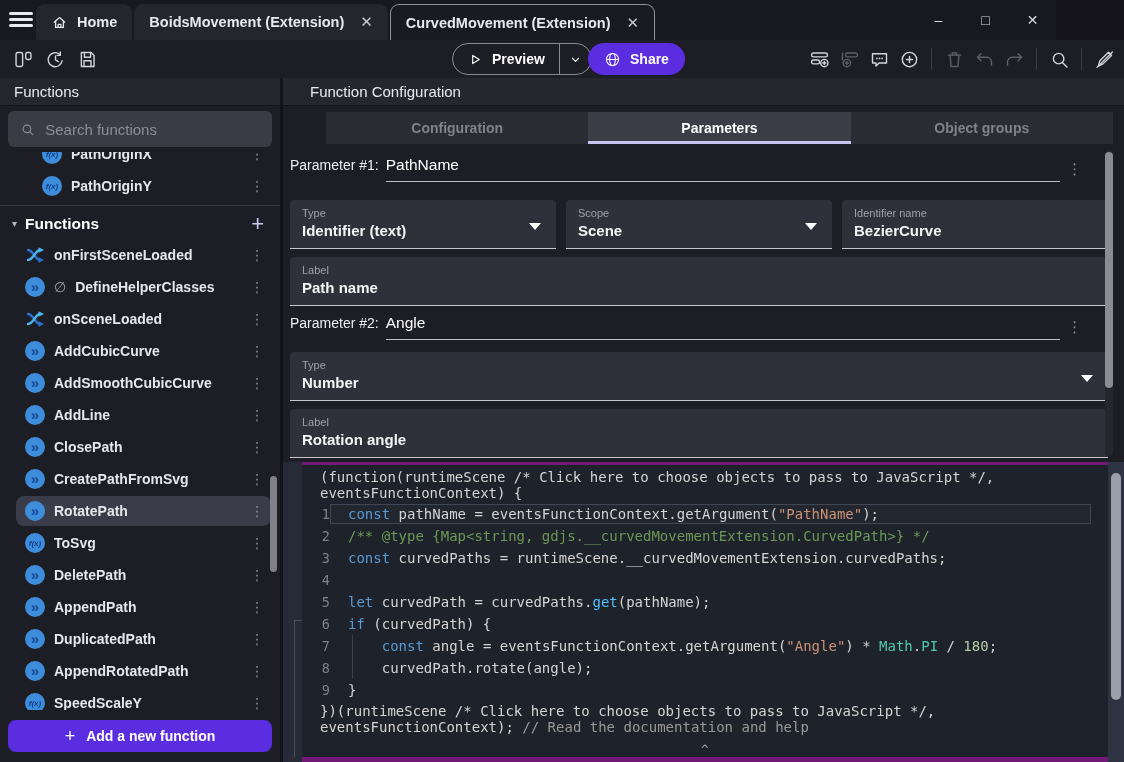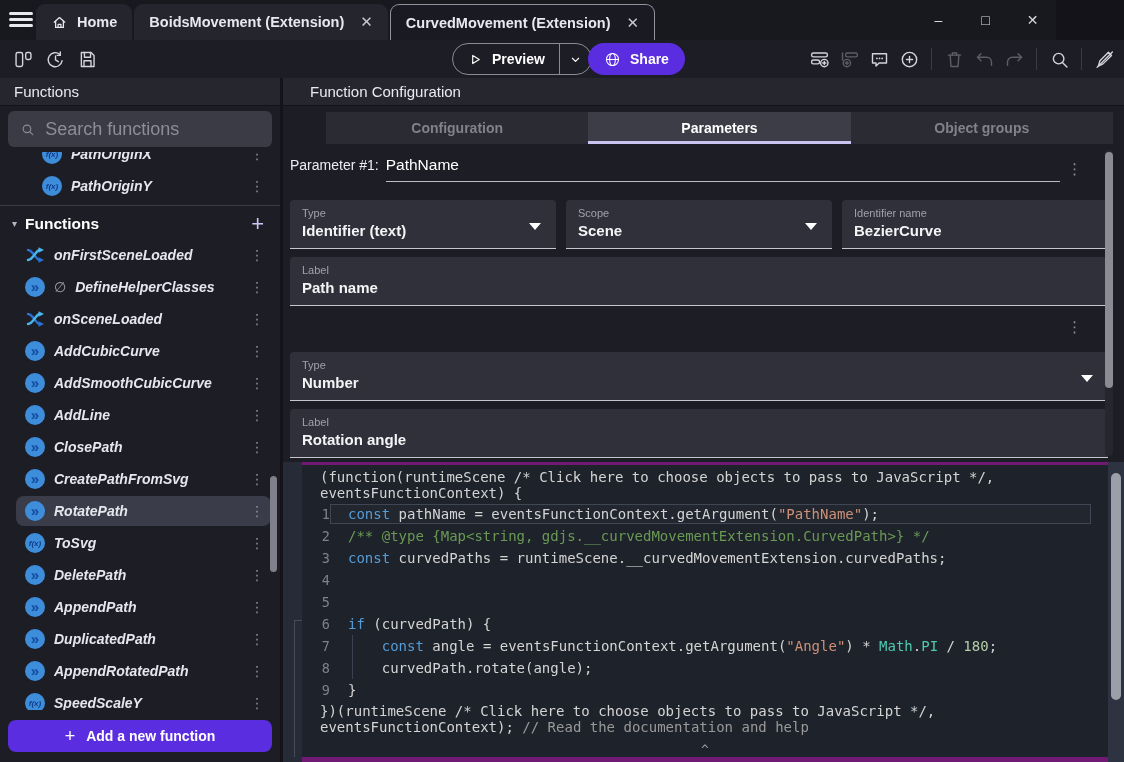--- a/index.html
+++ b/index.html
@@ -41,38 +41,38 @@
   #tb-right { position:absolute; right:9px; top:8px; display:flex; align-items:center; gap:8px; }
   .tb-sep { width:1px; height:22px; background:#3b3b45; margin:0 3px; }
 
   
   #sidebar { position:absolute; left:0; top:78px; width:280px; bottom:0; background:#1d1d25; }
   #sidebar-header { height:28px; background:#26262e; display:flex; align-items:center; padding-left:14px;
     font-size:15px; color:#e9e9ef; border-bottom:1px solid #121218; }
   #search-box { margin:5px 8px; height:36px; background:#3b3b45; border-radius:6px; display:flex;
     align-items:center; padding:0 12px; gap:10px; }
   #search-box svg { width:17px; height:17px; fill:none; stroke:#8d8d97; stroke-width:1.8; stroke-linecap:round; }
-  #search-box input { background:transparent; border:none; outline:none; color:#e8e8ee; font-size:18px; width:100%;
+  #search-box input { background:transparent; border:none; outline:none; color:#e8e8ee; font-size:15px; width:100%;
     font-family:"Liberation Sans", sans-serif; }
   #search-box input::placeholder { color:#8d8d97; }
   #fn-list { position:absolute; left:0; top:74px; right:0; bottom:52px; overflow:hidden; }
   .fn-item { height:32px; display:flex; align-items:center; padding:0 18px 0 25px; position:relative; }
   .fn-item > * { position:relative; z-index:1; }
   .fn-item.indented { padding-left:42px; }
   .fn-item.clipped { margin-top:-14px; }
   .fn-item.selected::before { content:""; position:absolute; left:16px; right:9px; top:1px; bottom:1px;
     background:#3a3d49; border-radius:8px; z-index:0; }
   .fn-icon { width:20px; height:20px; border-radius:50%; background:#3e8ddb; margin-right:9px; flex:none;
     display:flex; align-items:center; justify-content:center; font-weight:700; }
   .fn-icon.expression-function-icon { font-size:8px; font-style:italic; color:#0e3f8c; }
   .fn-icon.action-function-icon { font-size:15px; color:#134a9e; line-height:18px; }
   .fn-icon.lifecycle-function-icon { background:transparent; border-radius:0; }
   .fn-icon svg { width:20px; height:20px; }
   .fn-private { color:#9aa0ab; margin-right:9px; font-size:14px; }
-  .fn-name { font-size:14px; font-weight:700; color:#e6e6ec; flex:1; white-space:nowrap; overflow:hidden;font-style:italic; }
+  .fn-name { font-size:14px; font-weight:700; color:#e6e6ec; flex:1; white-space:nowrap; overflow:hidden; }
   .fn-menu { color:#8f8f9b; font-size:14px; width:12px; text-align:center; letter-spacing:0; }
   .fn-divider { height:1px; background:#3a3a44; margin:3px 0 2px; }
   #fn-section { height:31px; display:flex; align-items:center; padding:0 16px 0 12px; }
   #fn-section .collapse { color:#b6b6c0; font-size:10px; margin-right:8px; }
   #fn-section .label { font-weight:700; font-size:15.5px; color:#ffffff; flex:1; }
   #fn-section .plus { color:#cdc6f4; font-size:22px; font-weight:400; line-height:20px; }
   #add-fn-btn { position:absolute; left:8px; right:8px; bottom:10px; height:32px; border-radius:8px;
     background:#5a2de0; color:#fff; display:flex; align-items:center; justify-content:center; gap:11px;
     font-size:14px; font-weight:700; }
   #add-fn-btn .plus { font-size:18px; font-weight:400; }
@@ -444,20 +444,24 @@
         <div class="flabel">Identifier name</div>
         <div class="fvalue">BezierCurve</div>
       </div>
     </div>
 
     <div class="field full-field" style="top:113px;">
       <div class="flabel">Label</div>
       <div class="fvalue">Path name</div>
     </div>
 
+    <div class="param-row" style="top:170px;">
+      <span class="param-heading">Parameter #2:</span>
+      <span class="param-name">Angle</span>
+    </div>
     <span class="param-menu" style="top:174px;">⋮</span>
 
     <div class="field full-field" style="top:208px;">
       <div class="flabel">Type</div>
       <div class="fvalue">Number</div>
       <span class="arrow"></span>
     </div>
 
     <div class="field full-field" style="top:265px;">
       <div class="flabel">Label</div>
@@ -487,20 +491,21 @@
           <div class="code-line">
             <span class="gutter">3</span>
             <span class="lc"><span class="tk-k">const</span><span class="tk-p"> curvedPaths = runtimeScene.__curvedMovementExtension.curvedPaths;</span></span>
           </div>
           <div class="code-line">
             <span class="gutter">4</span>
             <span class="lc"></span>
           </div>
           <div class="code-line">
             <span class="gutter">5</span>
+            <span class="lc"><span class="tk-k">let</span><span class="tk-p"> curvedPath = curvedPaths.</span><span class="tk-m">get</span><span class="tk-p">(pathName);</span></span>
           </div>
           <div class="code-line">
             <span class="gutter">6</span>
             <span class="lc"><span class="tk-k">if</span><span class="tk-p"> (curvedPath) {</span></span>
           </div>
           <div class="code-line">
             <span class="gutter">7</span>
             <span class="lc"><span class="tk-p">    </span><span class="tk-k">const</span><span class="tk-p"> angle = eventsFunctionContext.getArgument(</span><span class="tk-s">"Angle"</span><span class="tk-p">) * </span><span class="tk-t">Math</span><span class="tk-p">.</span><span class="tk-t">PI</span><span class="tk-p"> / </span><span class="tk-n">180</span><span class="tk-p">;</span></span>
           </div>
           <div class="code-line">

